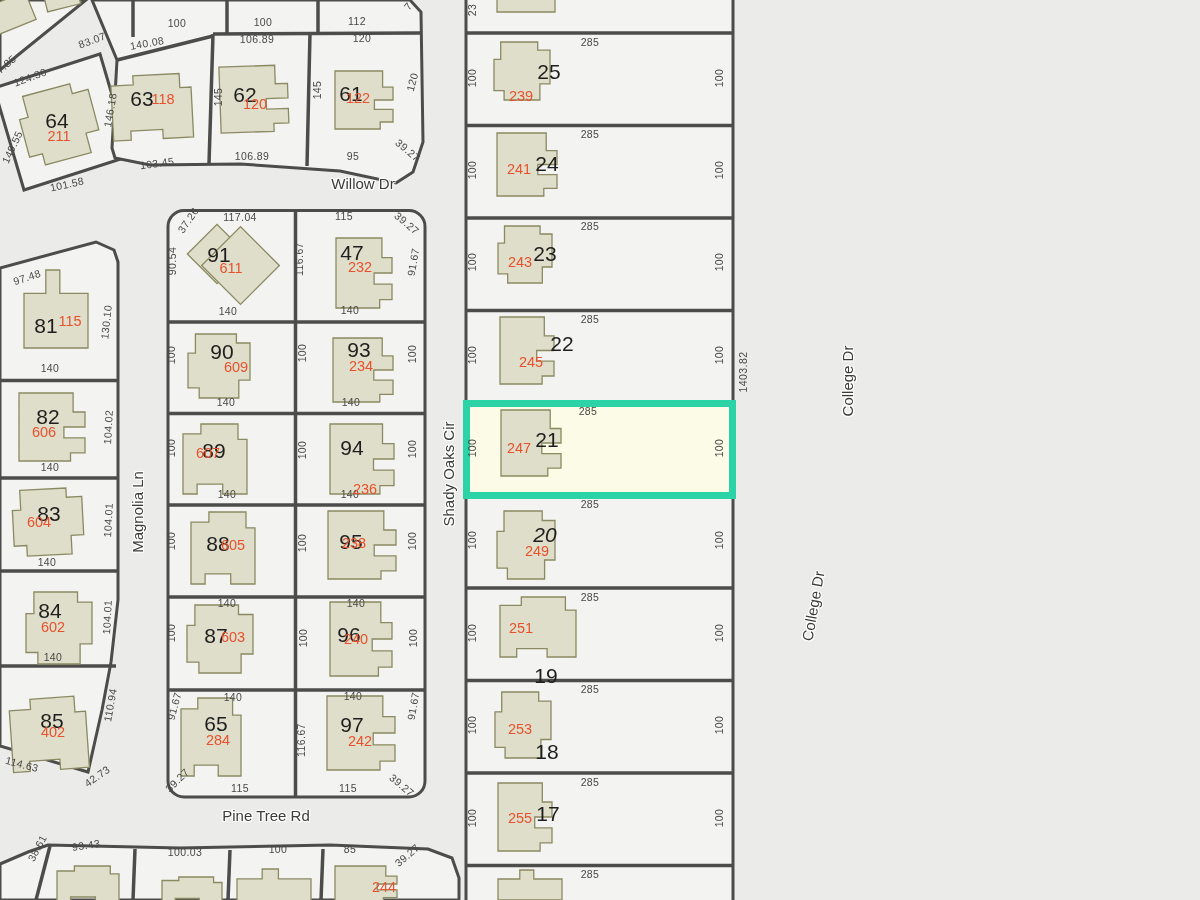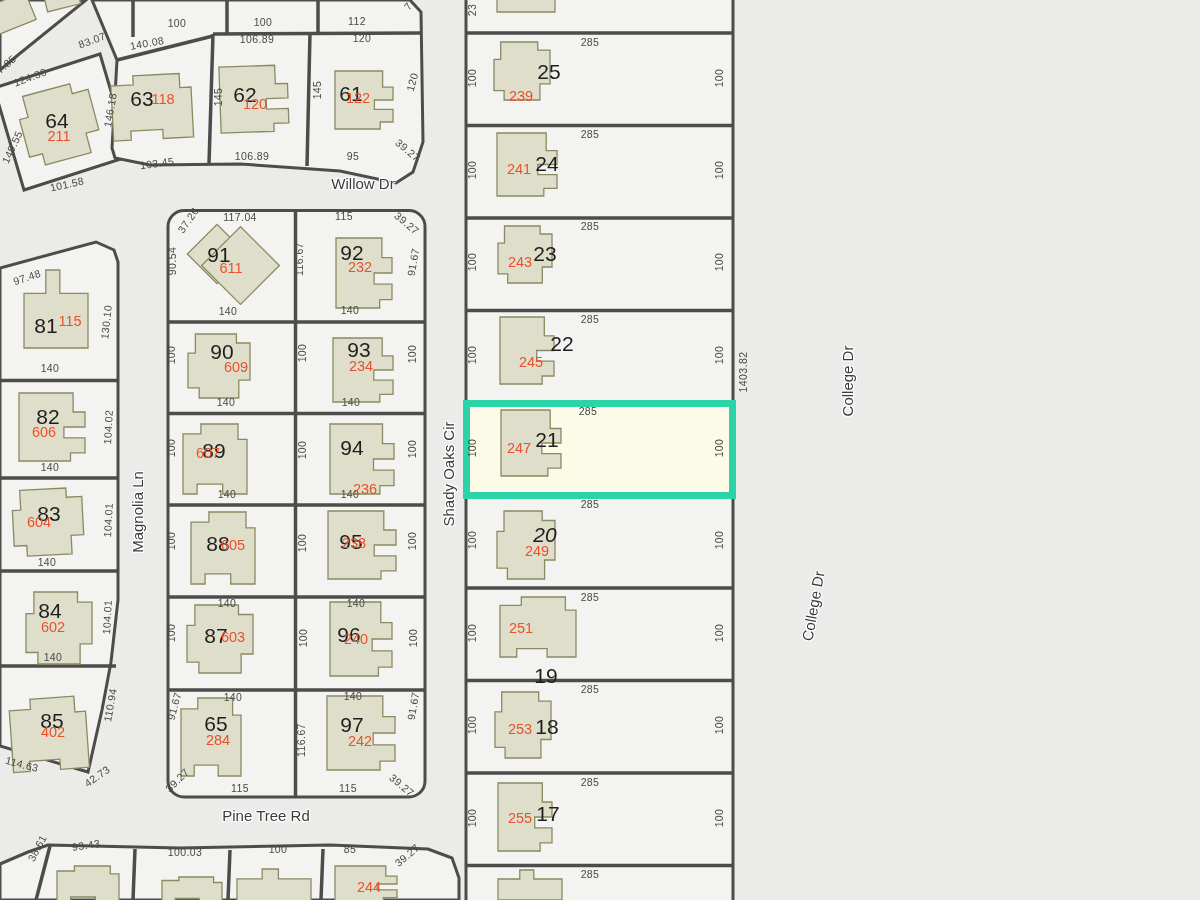--- a/index.html
+++ b/index.html
@@ -214,24 +214,24 @@
       <div class="lbl d" style="left: 278px; top: 849px;">100</div>
       <div class="lbl d" style="left: 350px; top: 849px;">85</div>
       <div class="lbl d" style="left: 407px; top: 855px; transform: translate(-50%, -50%) rotate(-40deg);">39.27</div>
       <div class="lbl n" style="left: 549px; top: 72px;">25</div>
       <div class="lbl n" style="left: 547px; top: 164px;">24</div>
       <div class="lbl n" style="left: 545px; top: 254px;">23</div>
       <div class="lbl n" style="left: 544px; top: 344px; margin-left: 18px;">22</div>
       <div class="lbl n" style="left: 547px; top: 440px;">21</div>
       <div class="lbl n" style="left: 545px; top: 535px; font-style: italic;">20</div>
       <div class="lbl n" style="left: 546px; top: 628px; margin-top: 48px;">19</div>
-      <div class="lbl n" style="left: 547px; top: 727px;">18</div>
+      <div class="lbl n" style="left: 547px; top: 752px;">18</div>
       <div class="lbl n" style="left: 548px; top: 814px;">17</div>
       <div class="lbl n" style="left: 219px; top: 255px;">91</div>
-      <div class="lbl n" style="left: 352px; top: 253px;">92</div>
+      <div class="lbl n" style="left: 352px; top: 253px;">47</div>
       <div class="lbl n" style="left: 222px; top: 352px;">90</div>
       <div class="lbl n" style="left: 359px; top: 350px;">93</div>
       <div class="lbl n" style="left: 214px; top: 451px;">89</div>
       <div class="lbl n" style="left: 352px; top: 448px;">94</div>
       <div class="lbl n" style="left: 218px; top: 544px;">88</div>
       <div class="lbl n" style="left: 351px; top: 542px;">95</div>
       <div class="lbl n" style="left: 216px; top: 636px;">87</div>
       <div class="lbl n" style="left: 349px; top: 635px;">96</div>
       <div class="lbl n" style="left: 216px; top: 724px;">65</div>
       <div class="lbl n" style="left: 352px; top: 725px;">97</div>
@@ -246,21 +246,21 @@
       <div class="lbl n" style="left: 52px; top: 721px;">85</div>
       <div class="lbl a" style="left: 521px; top: 61px; margin-top: 35px;">239</div>
       <div class="lbl a" style="left: 519px; top: 169px;">241</div>
       <div class="lbl a" style="left: 520px; top: 262px;">243</div>
       <div class="lbl a" style="left: 531px; top: 362px;">245</div>
       <div class="lbl a" style="left: 519px; top: 448px;">247</div>
       <div class="lbl a" style="left: 537px; top: 551px;">249</div>
       <div class="lbl a" style="left: 521px; top: 628px;">251</div>
       <div class="lbl a" style="left: 520px; top: 729px;">253</div>
       <div class="lbl a" style="left: 520px; top: 818px;">255</div>
-      <div class="lbl a" style="left: 369px; top: 887px;">244</div>
+      <div class="lbl a" style="left: 384px; top: 887px;">244</div>
       <div class="lbl a" style="left: 231px; top: 268px;">611</div>
       <div class="lbl a" style="left: 360px; top: 267px;">232</div>
       <div class="lbl a" style="left: 236px; top: 367px;">609</div>
       <div class="lbl a" style="left: 361px; top: 366px;">234</div>
       <div class="lbl a" style="left: 208px; top: 453px;">607</div>
       <div class="lbl a" style="left: 365px; top: 465px; margin-top: 24px;">236</div>
       <div class="lbl a" style="left: 233px; top: 545px;">605</div>
       <div class="lbl a" style="left: 354px; top: 543px;">238</div>
       <div class="lbl a" style="left: 233px; top: 637px;">603</div>
       <div class="lbl a" style="left: 356px; top: 639px;">240</div>

